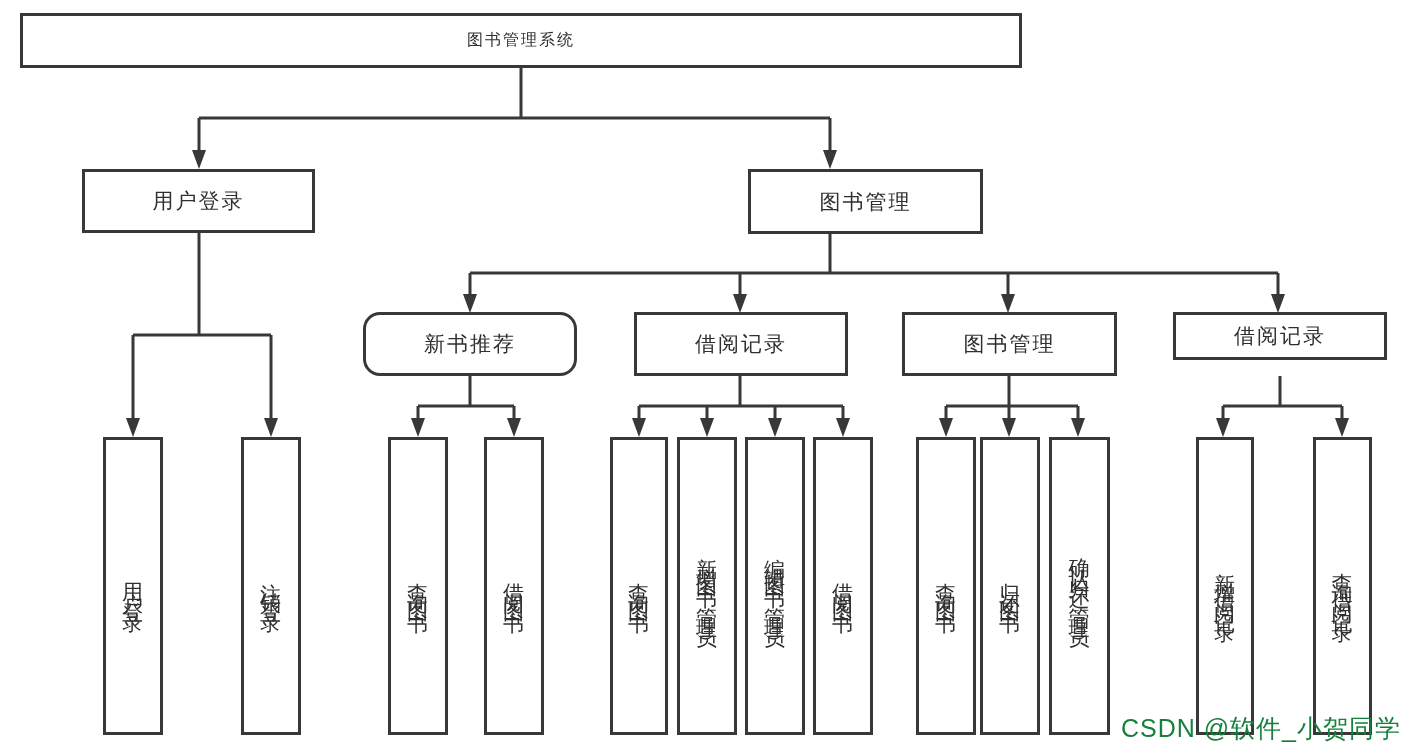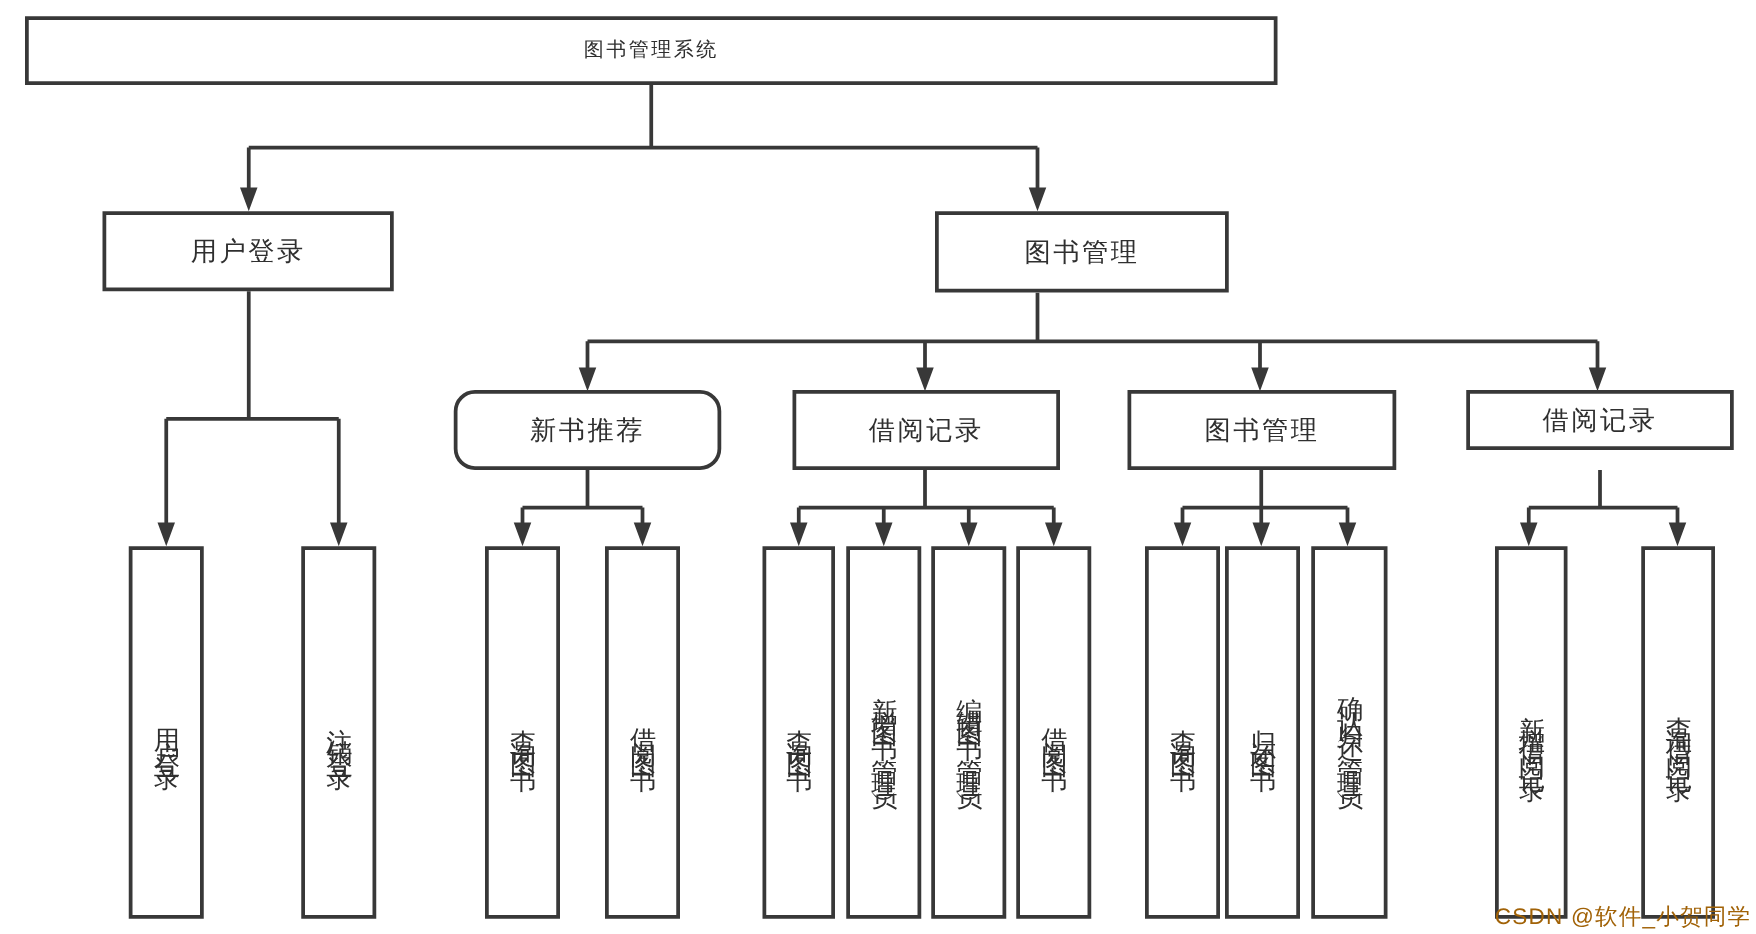--- a/index.html
+++ b/index.html
@@ -46,22 +46,22 @@
     text-orientation: mixed;
     font-size: 21px;
     letter-spacing: 10px;
     line-height: 1;
     white-space: nowrap;
   }
   .watermark {
     position: absolute;
     right: 4px;
     bottom: 2px;
-    font-size: 18px;
-    color: #a16207;
+    font-size: 25px;
+    color: #15803d;
     letter-spacing: 1px;
     white-space: nowrap;
   }
 </style>
 </head>
 <body>
 
 <div class="canvas">
 
   <svg class="connectors" viewBox="0 0 1405 747" xmlns="http://www.w3.org/2000/svg">

